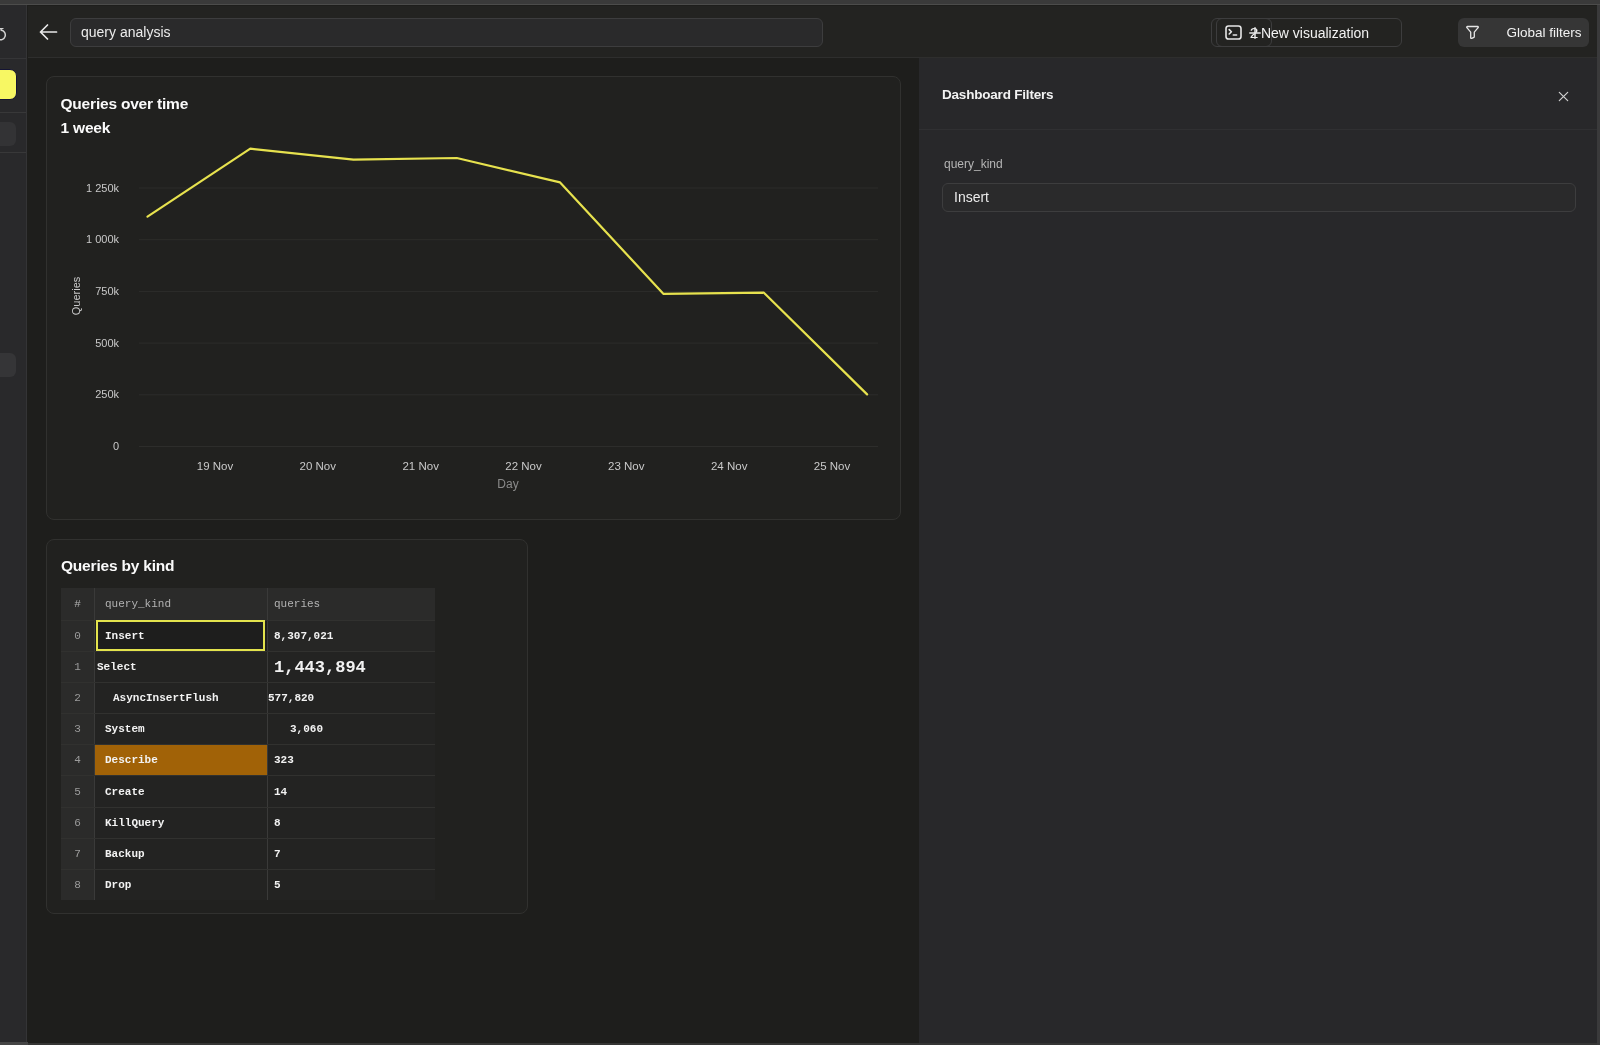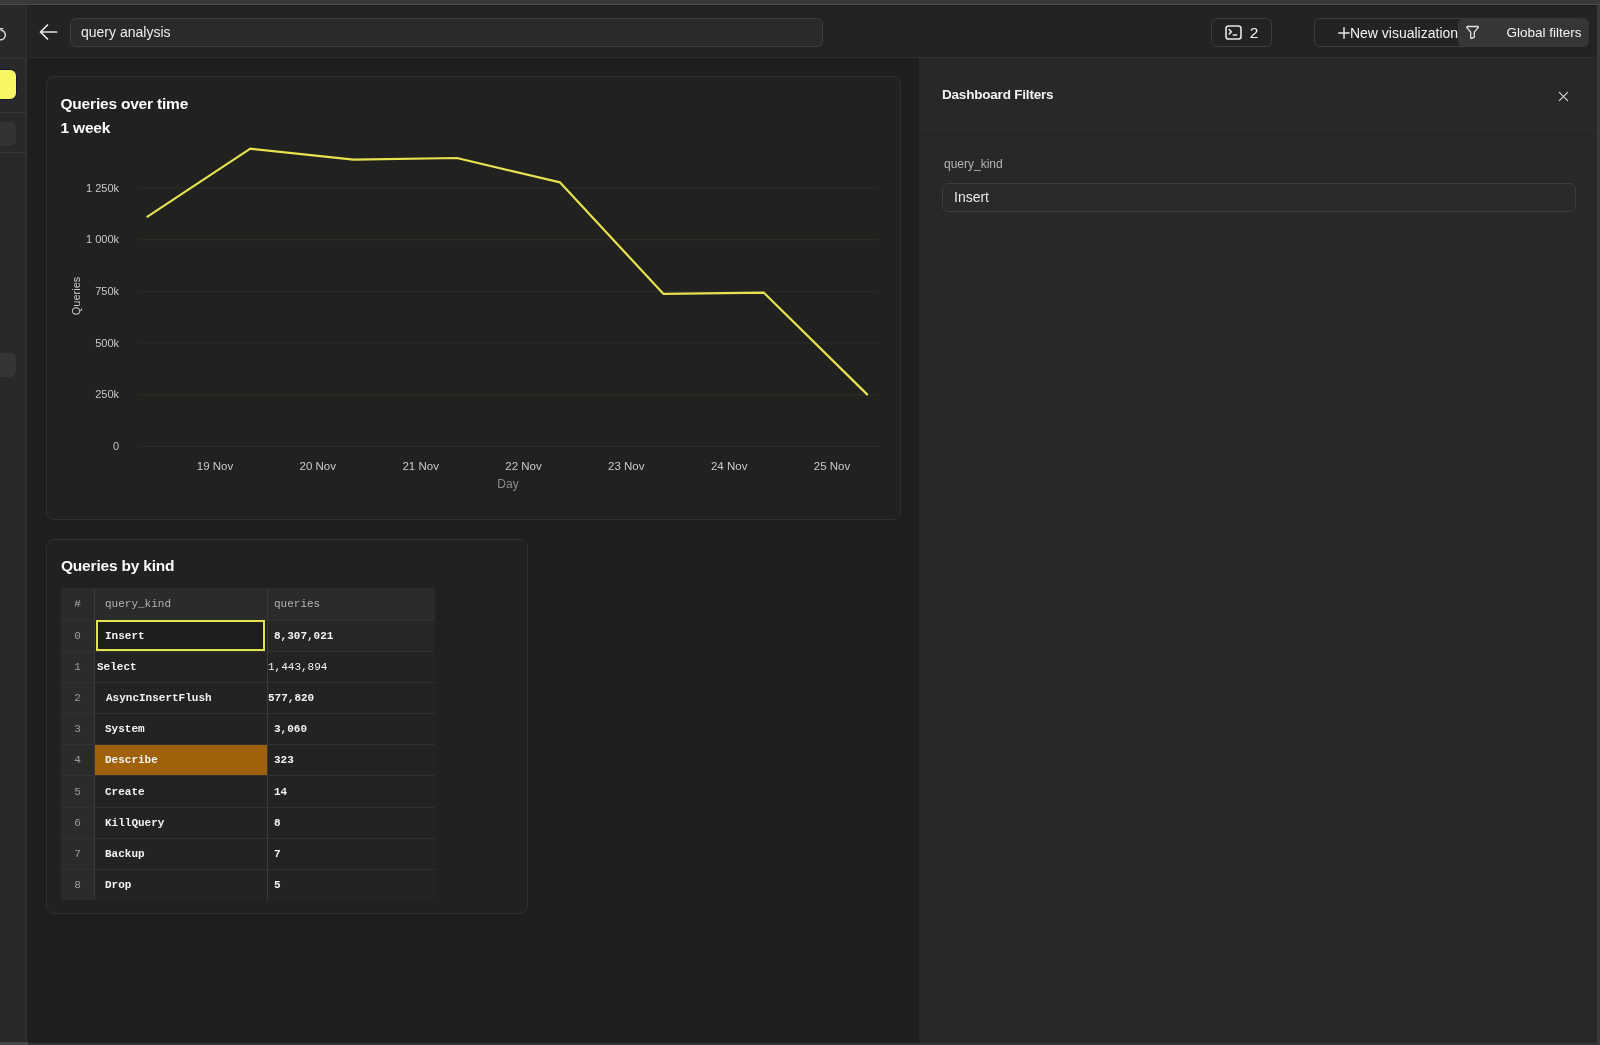--- a/index.html
+++ b/index.html
@@ -38,21 +38,21 @@
 
 <div class="abs" style="left:1211px;top:18px;width:61px;height:29px;border:1px solid #3d3d3e;border-radius:6px;display:flex;align-items:center;justify-content:center;gap:8px;color:#f0f0f0;font-size:15.5px;">
   <svg width="17" height="15" viewBox="0 0 17 15" fill="none">
     <rect x="1" y="1" width="15" height="13" rx="2.6" stroke="#e6e6e6" stroke-width="1.6"></rect>
     <path d="M4.2 4.6 L6.4 6.8 L4.2 9" stroke="#e6e6e6" stroke-width="1.6" stroke-linecap="round" stroke-linejoin="round"></path>
     <path d="M8.3 10 H11.6" stroke="#e6e6e6" stroke-width="1.6" stroke-linecap="round"></path>
   </svg>
   <span>2</span>
 </div>
 
-<div class="abs" style="left:1314px;top:18px;width:168px;height:29px;border:1px solid #3d3d3e;border-radius:6px;display:flex;align-items:center;justify-content:center;color:#f2f2f2;font-size:14px;">
+<div class="abs" style="left:1216px;top:18px;width:186px;height:29px;border:1px solid #3d3d3e;border-radius:6px;display:flex;align-items:center;justify-content:center;color:#f2f2f2;font-size:14px;">
   <svg width="12" height="12" viewBox="0 0 12 12" fill="none">
     <path d="M6 0.8 V11.2 M0.8 6 H11.2" stroke="#e6e6e6" stroke-width="1.5" stroke-linecap="round"></path>
   </svg>
   <span>New visualization</span>
 </div>
 
 <div class="abs" style="left:1458px;top:18px;width:131px;height:29px;background:#363636;border-radius:6px;display:flex;align-items:center;justify-content:center;gap:26px;color:#f2f2f2;font-size:13.5px;">
   <svg width="15" height="15" viewBox="0 0 15 15" fill="none">
     <path d="M1.7 2.2 C1.7 1.8 2 1.5 2.4 1.5 H12.6 C13 1.5 13.3 1.8 13.3 2.2 C13.3 2.4 13.2 2.6 13.1 2.7 L9.3 7.1 V11.7 C9.3 12 9.1 12.2 8.9 12.3 L6.7 13.4 C6.3 13.6 5.7 13.3 5.7 12.8 V7.1 L1.9 2.7 C1.8 2.6 1.7 2.4 1.7 2.2 Z" stroke="#e6e6e6" stroke-width="1.3" stroke-linejoin="round"></path>
   </svg>
@@ -109,31 +109,31 @@
 
     <div>
 <div style="display:flex;height:31.1px;border-top:1px solid #31312f;">
       <div style="width:33px;background:#2b2b2a;display:flex;align-items:center;justify-content:center;color:#9c9c9c;font-size:11px;">0</div>
       <div style="width:173px;background:#1e1e1d;display:flex;align-items:center;padding-left:10px;color:#f2f2f2;font-size:11px;font-weight:bold;border-left:1px solid #3a3a39;position:relative;"><div style="position:absolute;left:1px;top:-1px;right:2px;bottom:0px;border:2px solid #e3e34d;"></div>Insert</div>
       <div style="flex:1;background:#262625;display:flex;align-items:center;padding-left:6px;color:#f2f2f2;font-size:11px;font-weight:bold;border-left:1px solid #3a3a39;">8,307,021</div>
     </div>
 <div style="display:flex;height:31.1px;border-top:1px solid #31312f;">
       <div style="width:33px;background:#2b2b2a;display:flex;align-items:center;justify-content:center;color:#9c9c9c;font-size:11px;">1</div>
       <div style="width:173px;background:#232322;display:flex;align-items:center;padding-left:2px;color:#f2f2f2;font-size:11px;font-weight:bold;border-left:1px solid #3a3a39;position:relative;">Select</div>
-      <div style="flex:1;background:#232322;display:flex;align-items:center;color:#f2f2f2;font-size:11px;font-weight:normal;border-left:1px solid #3a3a39;">1,443,894</div>
+      <div style="flex:1;background:#232322;display:flex;align-items:center;padding-left:6px;color:#f2f2f2;font-size:17px;font-weight:bold;border-left:1px solid #3a3a39;">1,443,894</div>
     </div>
 <div style="display:flex;height:31.1px;border-top:1px solid #31312f;">
       <div style="width:33px;background:#2b2b2a;display:flex;align-items:center;justify-content:center;color:#9c9c9c;font-size:11px;">2</div>
-      <div style="width:173px;background:#232322;display:flex;align-items:center;padding-left:11px;color:#f2f2f2;font-size:11px;font-weight:bold;border-left:1px solid #3a3a39;position:relative;">AsyncInsertFlush</div>
+      <div style="width:173px;background:#232322;display:flex;align-items:center;padding-left:18px;color:#f2f2f2;font-size:11px;font-weight:bold;border-left:1px solid #3a3a39;position:relative;">AsyncInsertFlush</div>
       <div style="flex:1;background:#232322;display:flex;align-items:center;color:#f2f2f2;font-size:11px;font-weight:bold;border-left:1px solid #3a3a39;">577,820</div>
     </div>
 <div style="display:flex;height:31.1px;border-top:1px solid #31312f;">
       <div style="width:33px;background:#2b2b2a;display:flex;align-items:center;justify-content:center;color:#9c9c9c;font-size:11px;">3</div>
       <div style="width:173px;background:#232322;display:flex;align-items:center;padding-left:10px;color:#f2f2f2;font-size:11px;font-weight:bold;border-left:1px solid #3a3a39;position:relative;">System</div>
-      <div style="flex:1;background:#232322;display:flex;align-items:center;padding-left:6px;color:#f2f2f2;font-size:11px;font-weight:bold;border-left:1px solid #3a3a39;">3,060</div>
+      <div style="flex:1;background:#232322;display:flex;align-items:center;padding-left:22px;color:#f2f2f2;font-size:11px;font-weight:bold;border-left:1px solid #3a3a39;">3,060</div>
     </div>
 <div style="display:flex;height:31.1px;border-top:1px solid #31312f;">
       <div style="width:33px;background:#2b2b2a;display:flex;align-items:center;justify-content:center;color:#9c9c9c;font-size:11px;">4</div>
       <div style="width:173px;background:#a16207;display:flex;align-items:center;padding-left:10px;color:#f2f2f2;font-size:11px;font-weight:bold;border-left:1px solid #3a3a39;position:relative;">Describe</div>
       <div style="flex:1;background:#232322;display:flex;align-items:center;padding-left:6px;color:#f2f2f2;font-size:11px;font-weight:bold;border-left:1px solid #3a3a39;">323</div>
     </div>
 <div style="display:flex;height:31.1px;border-top:1px solid #31312f;">
       <div style="width:33px;background:#2b2b2a;display:flex;align-items:center;justify-content:center;color:#9c9c9c;font-size:11px;">5</div>
       <div style="width:173px;background:#232322;display:flex;align-items:center;padding-left:10px;color:#f2f2f2;font-size:11px;font-weight:bold;border-left:1px solid #3a3a39;position:relative;">Create</div>
       <div style="flex:1;background:#232322;display:flex;align-items:center;padding-left:6px;color:#f2f2f2;font-size:11px;font-weight:bold;border-left:1px solid #3a3a39;">14</div>

